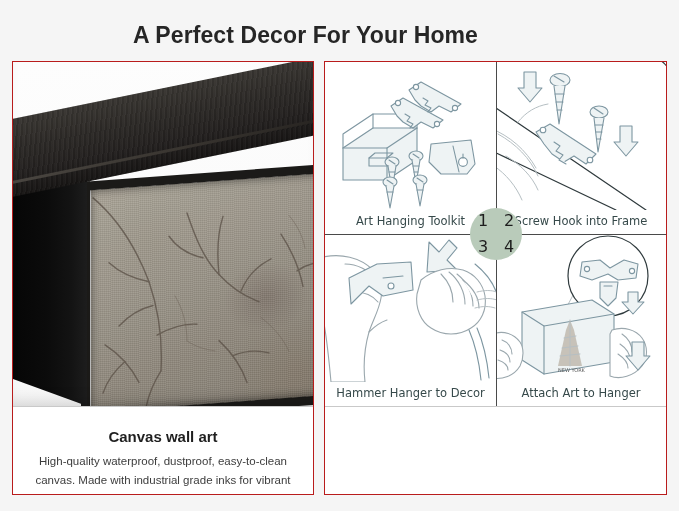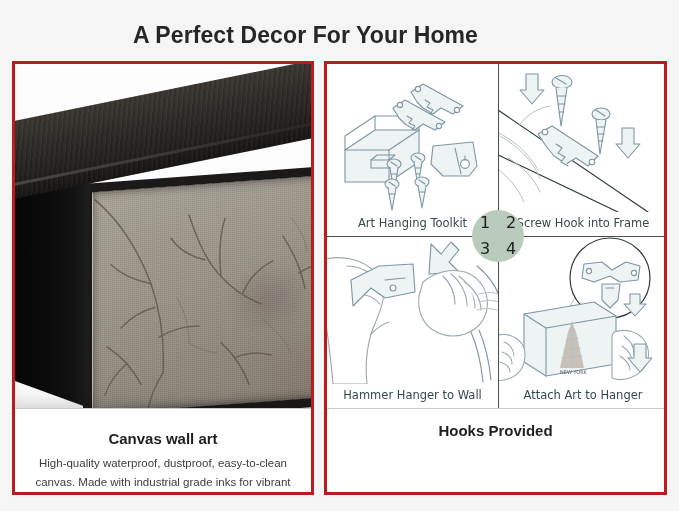--- a/index.html
+++ b/index.html
@@ -30,21 +30,21 @@
     font-size: 23px;
     font-weight: bold;
     color: #262626;
     letter-spacing: 0.1px;
   }
 
   
   .panel {
     position: absolute;
     background: #ffffff;
-    border: 3px solid #b91c1c;
+    border: 1px solid #b91c1c;
     overflow: hidden;
   }
   .panel-left  { left: 12px;  top: 61px; width: 302px; height: 434px; }
   .panel-right { left: 324px; top: 61px; width: 343px; height: 434px; }
 
   
   .photo {
     position: absolute;
     left: 0; top: 0;
     width: 300px;
@@ -478,21 +478,21 @@
               <path d="M144 96 C 150 110, 154 126, 156 146"></path>
             </g>
 
             <g class="ln-grey">
               <path d="M152 58 C 160 56, 166 56, 172 58"></path>
               <path d="M152 66 C 160 64, 166 64, 172 66"></path>
               <path d="M150 74 C 158 72, 164 72, 170 74"></path>
             </g>
           </svg>
         </div>
-        <div class="cell-label">Hammer Hanger to Wall</div>
+        <div class="cell-label">Hammer Hanger to Decor</div>
       </div>
 
       <div class="howto-cell cell-4">
         <div class="cell-art">
           <svg viewBox="0 0 170 148">
 
             <g class="ln-grey">
               <path d="M50 112 L84 48"></path>
               <path d="M74 96 L92 56"></path>
             </g>
@@ -555,17 +555,16 @@
       <div class="step-badge">
         <span>1</span>
         <span>2</span>
         <span>3</span>
         <span>4</span>
       </div>
     </div>
 
     <div class="caption caption-right">
       <div class="caption-divider"></div>
-      <div class="caption-title">Hooks Provided</div>
     </div>
   </div>
 
 </div>
 
 </body></html>

